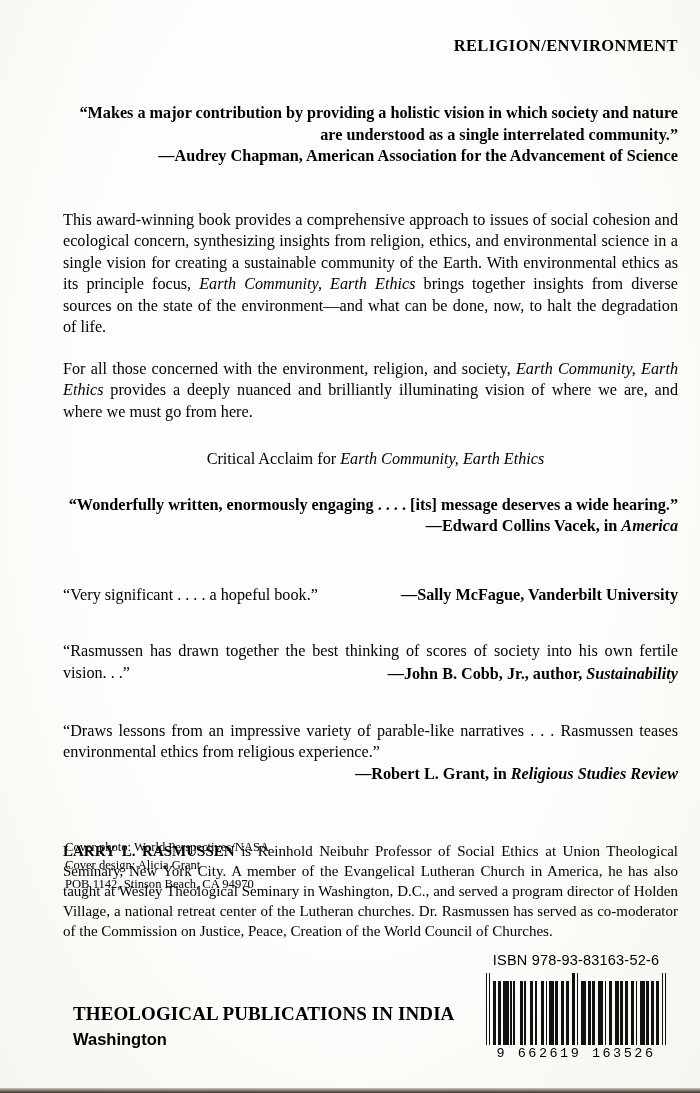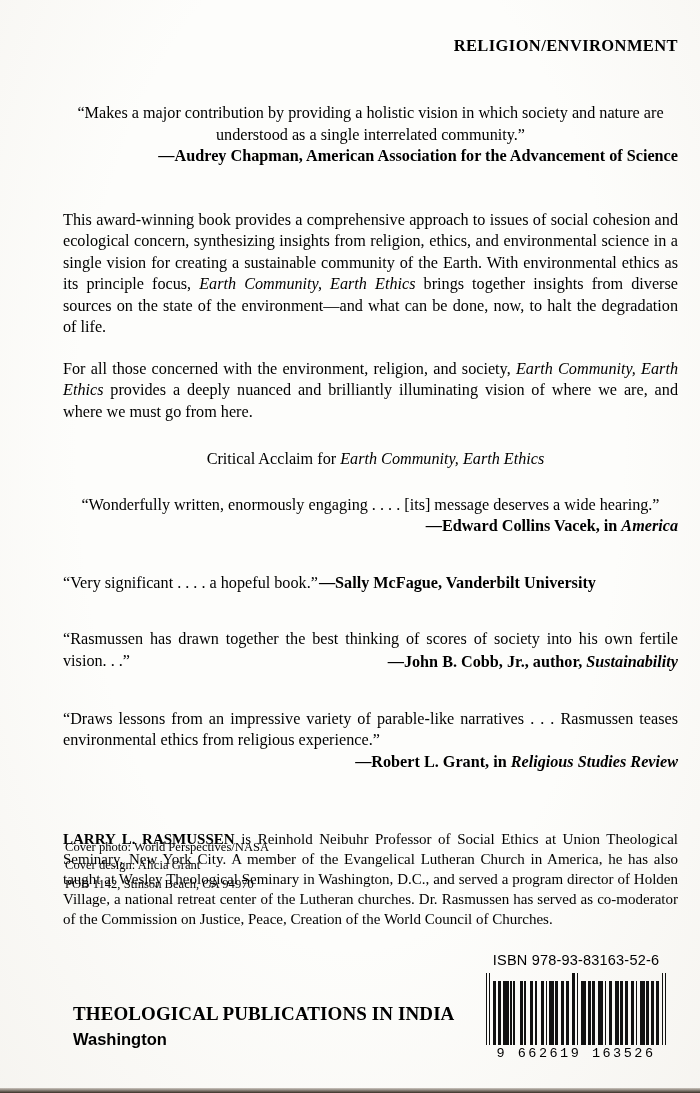--- a/index.html
+++ b/index.html
@@ -53,21 +53,21 @@
     top: 103px;
   }
 
   p.body-text {
     margin: 0;
     font-size: 16.2px;
     line-height: 1.33;
     text-align: justify;
     text-justify: inter-word;
   }
-  p.body-text.nojust { text-align: center; }
+  p.body-text.nojust { text-align: right; font-weight: bold; }
 
   .quote-block { margin-bottom: 22px; }
 
   .attrib {
     margin: 0;
     font-weight: bold;
     font-size: 16.2px;
     line-height: 1.33;
     text-align: right;
   }
@@ -79,22 +79,24 @@
 
   .acclaim-heading {
     margin: 0;
     font-size: 16.2px;
     text-align: center;
     padding-left: 10px;
   }
   .acclaim-heading em { font-style: italic; }
   .praise-flex {
     display: flex;
+    justify-content: space-between;
     align-items: baseline;
     gap: 1px;
+    margin-top: 12px;
   }
   .praise-flex .q {
     font-size: 16.2px;
     line-height: 1.33;
   }
   .praise-flex .a {
     font-size: 16.2px;
     line-height: 1.33;
     font-weight: bold;
     white-space: nowrap;

